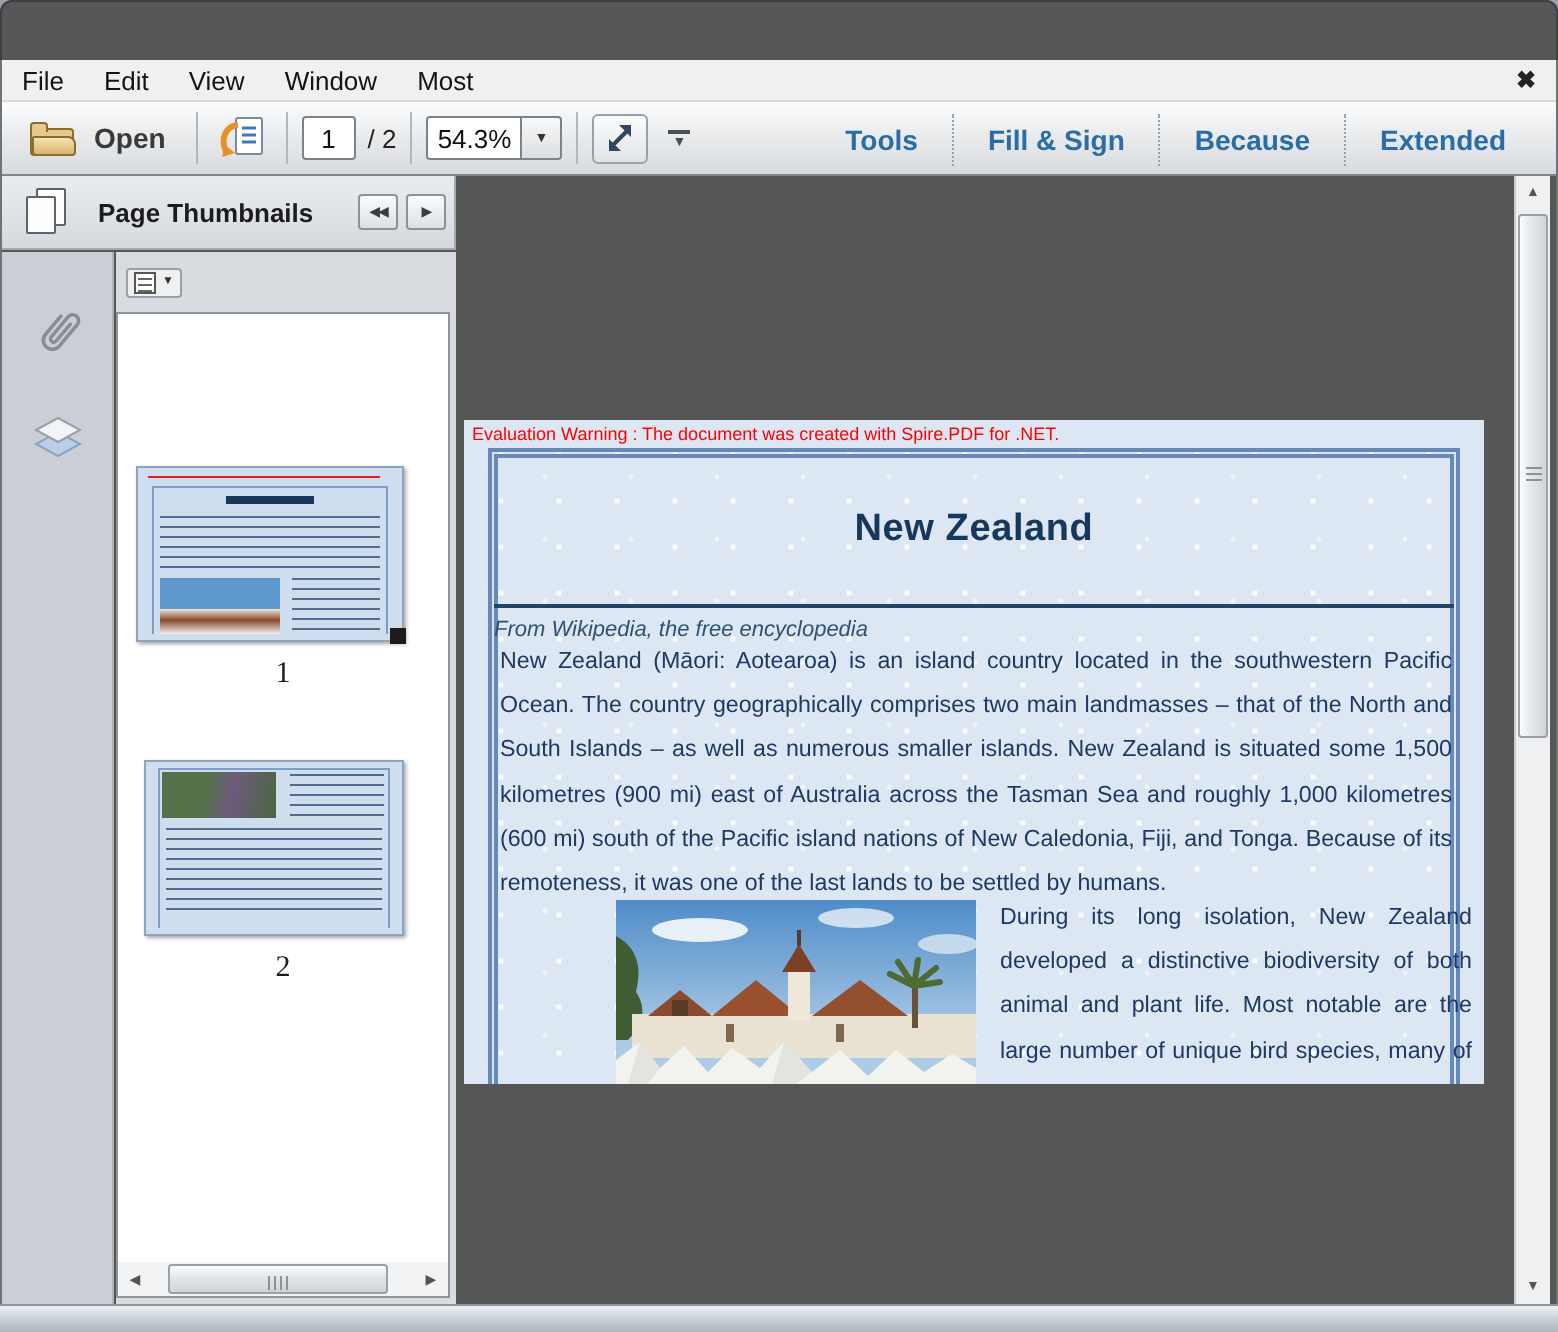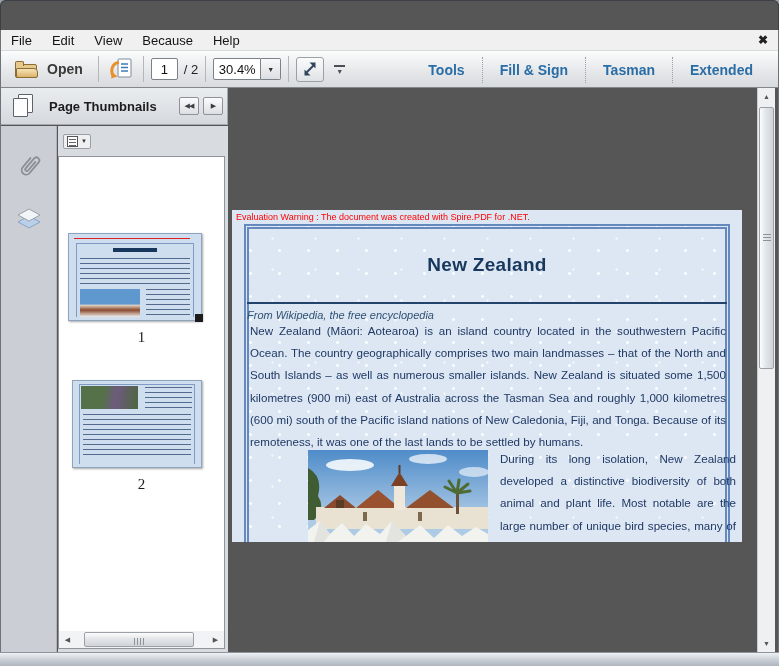--- a/index.html
+++ b/index.html
@@ -152,22 +152,22 @@
 </head>
 <body>
 
 <div class="window">
 
 
   <div class="menubar">
     <span class="menu-item">File</span>
     <span class="menu-item">Edit</span>
     <span class="menu-item">View</span>
-    <span class="menu-item">Because</span>
-    <span class="menu-item">Help</span>
+    <span class="menu-item">Window</span>
+    <span class="menu-item">Most</span>
     <span class="menu-close">✖</span>
   </div>
 
   <div class="toolbar">
     <div class="open-btn">
       <span class="folder">
           <span class="back"></span>
           <span class="tab"></span>
           <span class="front"></span>
         </span>
@@ -181,42 +181,42 @@
         <line x1="13" y1="10.5" x2="20" y2="10.5" stroke="#3e79b8" stroke-width="1.4"></line>
         <line x1="13" y1="14" x2="20" y2="14" stroke="#3e79b8" stroke-width="1.4"></line>
         <path d="M5 19 C2 12 5 6 11 5.5" fill="none" stroke="#e8902a" stroke-width="3"></path>
         <polygon points="3,21.5 9.5,19.5 4.5,15.5" fill="#e8902a"></polygon>
       </svg>
     </div>
     <div class="tb-sep"></div>
     <input class="page-input" value="1" style="">
     <span class="page-total">/ 2</span>
     <div class="tb-sep"></div>
-    <div class="zoom-box">30.4%</div>
+    <div class="zoom-box">54.3%</div>
     <div class="zoom-drop">
         <span>▼</span>
       </div>
     <div class="tb-sep"></div>
     <div class="fit-btn">
       <svg width="16" height="16" viewBox="0 0 16 16">
         <line x1="4" y1="12" x2="12" y2="4" stroke="#31465c" stroke-width="2"></line>
         <polygon points="13.5,1.5 13.5,7.5 7.5,1.5" fill="#31465c"></polygon>
         <polygon points="2.5,14.5 2.5,8.5 8.5,14.5" fill="#31465c"></polygon>
       </svg>
     </div>
     <div class="overflow-btn">
       <span class="line"></span>
       <span class="tri">▼</span>
     </div>
     <div class="tb-right">
       <span class="blue-label">Tools</span>
       <span class="dot-sep"></span>
       <span class="blue-label">Fill &amp; Sign</span>
       <span class="dot-sep"></span>
-      <span class="blue-label">Tasman</span>
+      <span class="blue-label">Because</span>
       <span class="dot-sep"></span>
       <span class="blue-label">Extended</span>
     </div>
   </div>
 
   <div class="side-header">
     <span class="pages-icon">
         <span class="pg b"></span>
         <span class="pg f"></span>
       </span>

